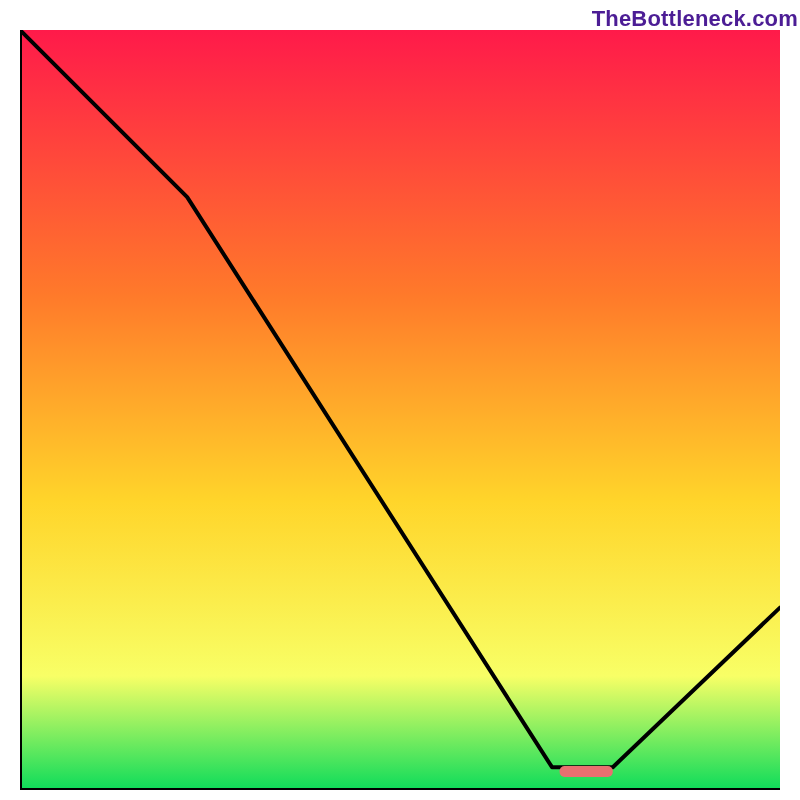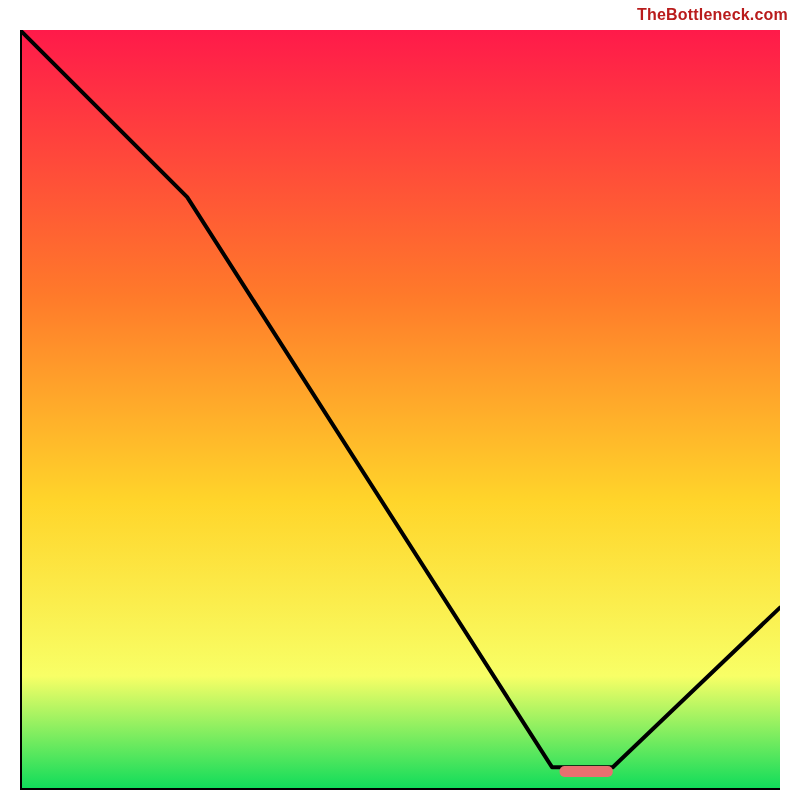--- a/index.html
+++ b/index.html
@@ -12,24 +12,24 @@
     font-family: Arial, Helvetica, sans-serif;
   }
   .stage {
     position: relative;
     width: 800px;
     height: 800px;
   }
   .watermark {
     position: absolute;
     top: 6px;
-    right: 12px;
-    font-size: 16px;
+    right: 2px;
+    font-size: 22px;
     font-weight: 600;
-    color: #b91c1c;
+    color: #4c1d95;
     letter-spacing: 0.2px;
     z-index: 5;
   }
   .plot {
     position: absolute;
     left: 20px;
     top: 30px;
     width: 760px;
     height: 760px;
   }

